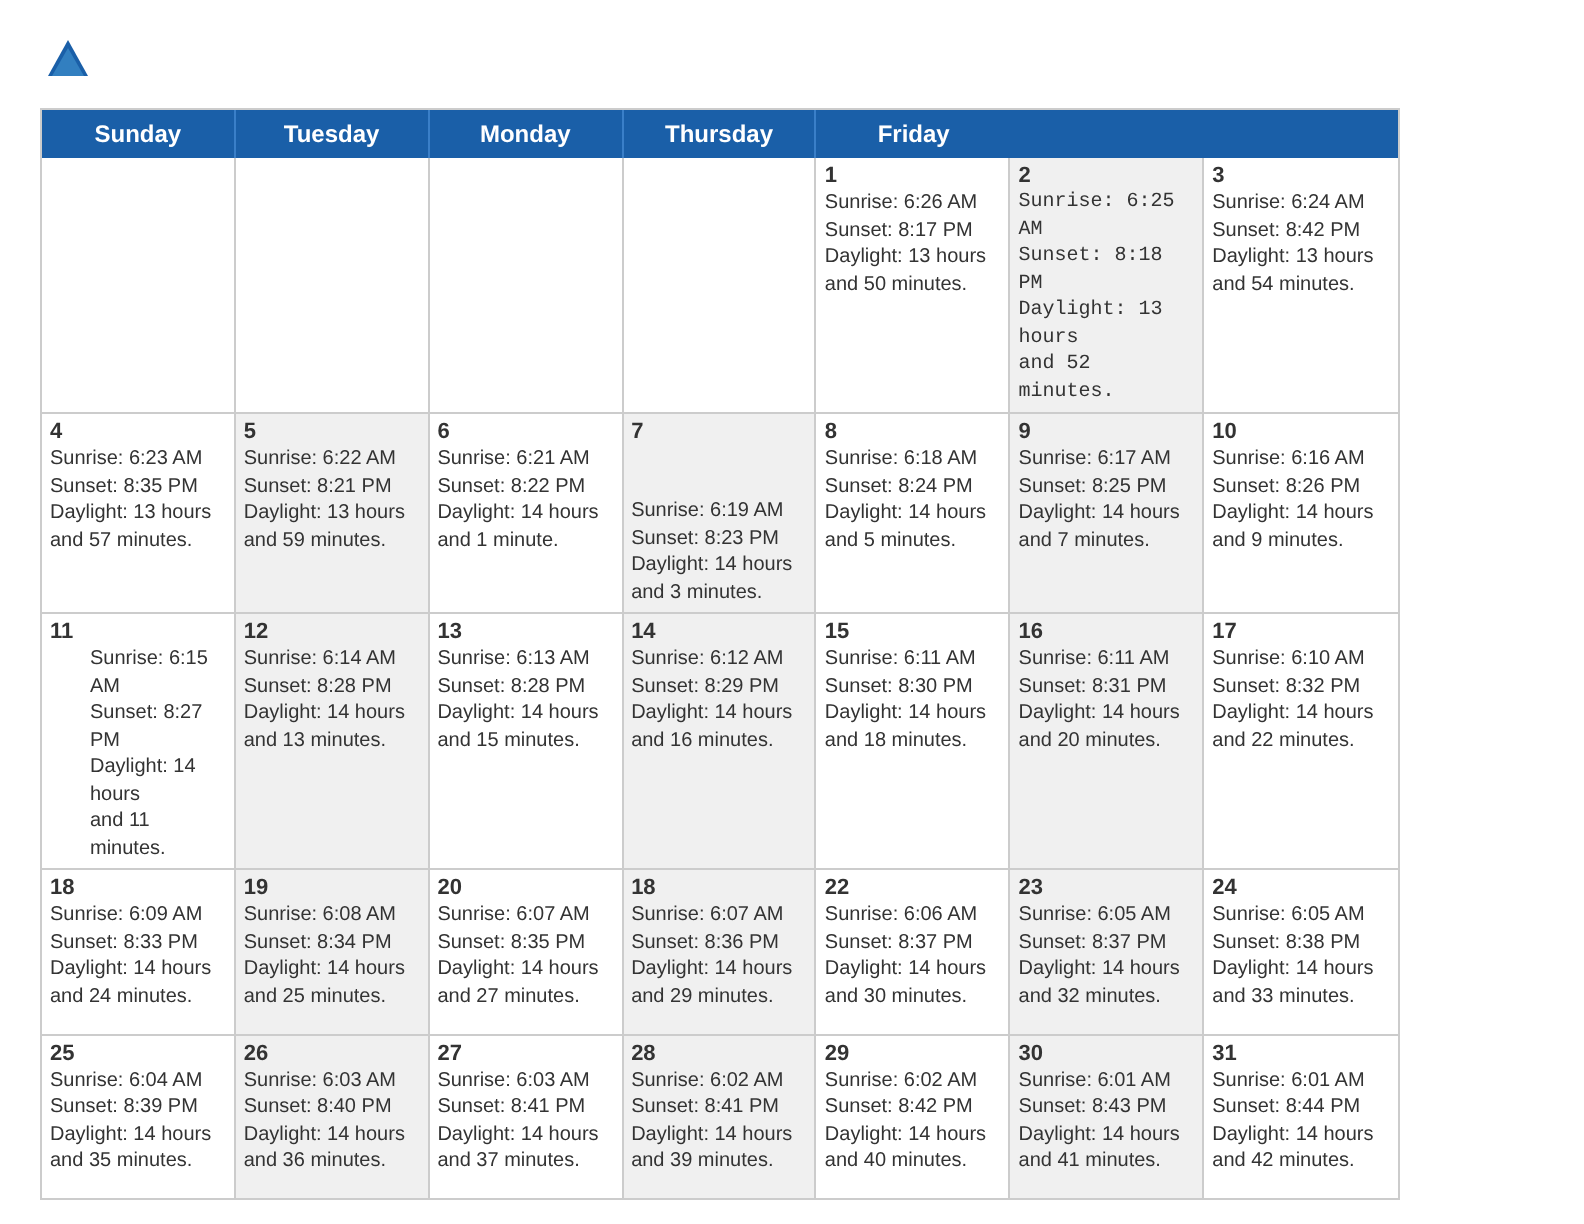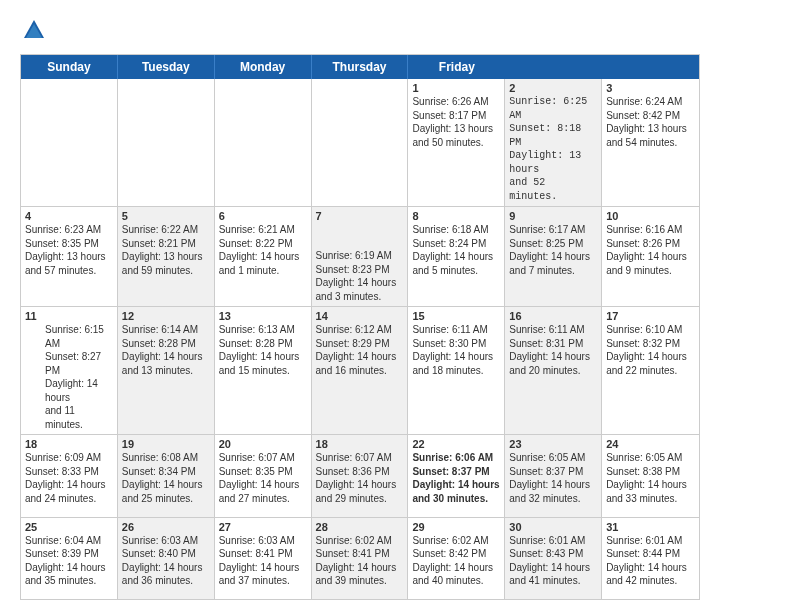--- a/index.html
+++ b/index.html
@@ -297,21 +297,21 @@
           </div>
           <div class="cal-cell shaded">
             <div class="day-num">18</div>
             <div class="cell-text" style="white-space: pre-line;">Sunrise: 6:07 AM
 Sunset: 8:36 PM
 Daylight: 14 hours
 and 29 minutes.</div>
           </div>
           <div class="cal-cell">
             <div class="day-num">22</div>
-            <div class="cell-text" style="white-space: pre-line; font-weight: bold;">Sunrise: 6:06 AM
+            <div class="cell-text" style="white-space: pre-line;">Sunrise: 6:06 AM
 Sunset: 8:37 PM
 Daylight: 14 hours
 and 30 minutes.</div>
           </div>
           <div class="cal-cell shaded">
             <div class="day-num">23</div>
             <div class="cell-text" style="white-space: pre-line;">Sunrise: 6:05 AM
 Sunset: 8:37 PM
 Daylight: 14 hours
 and 32 minutes.</div>

